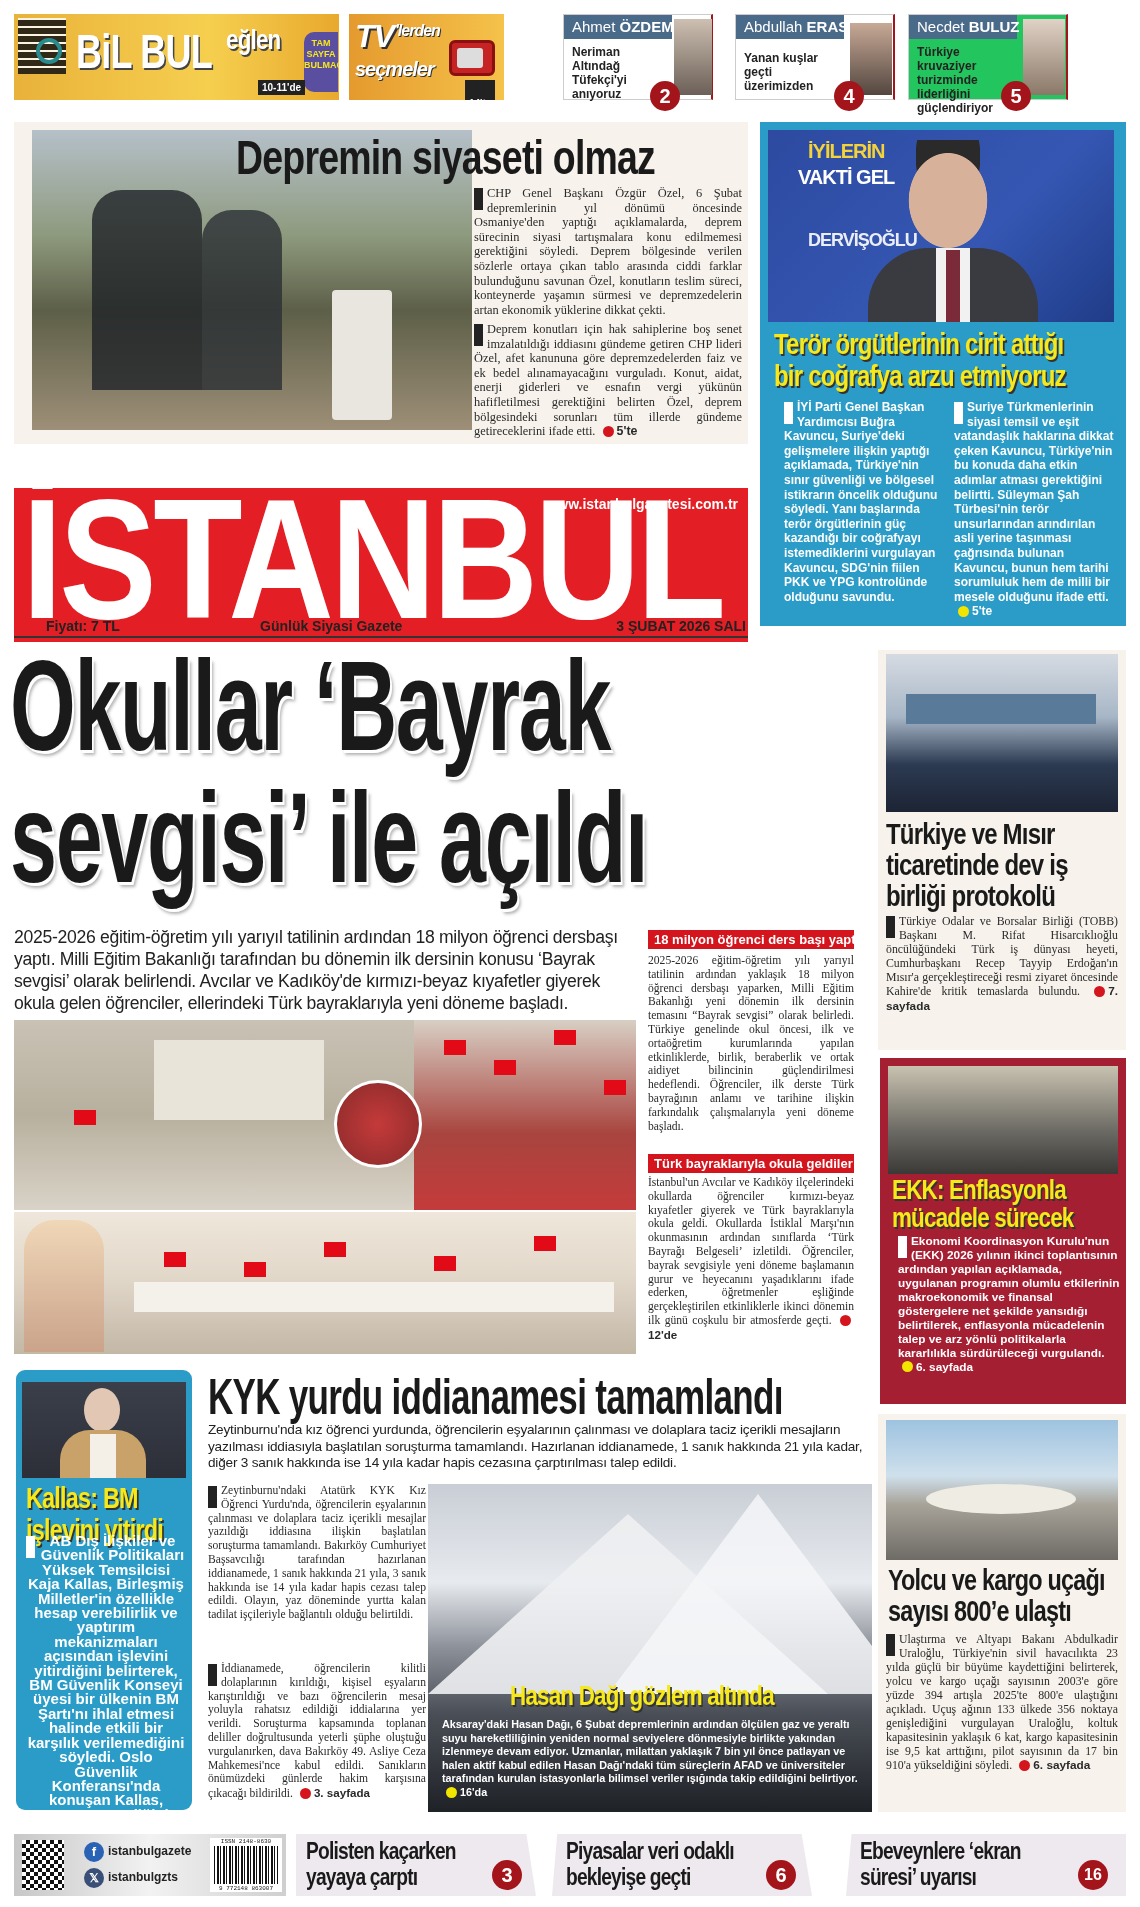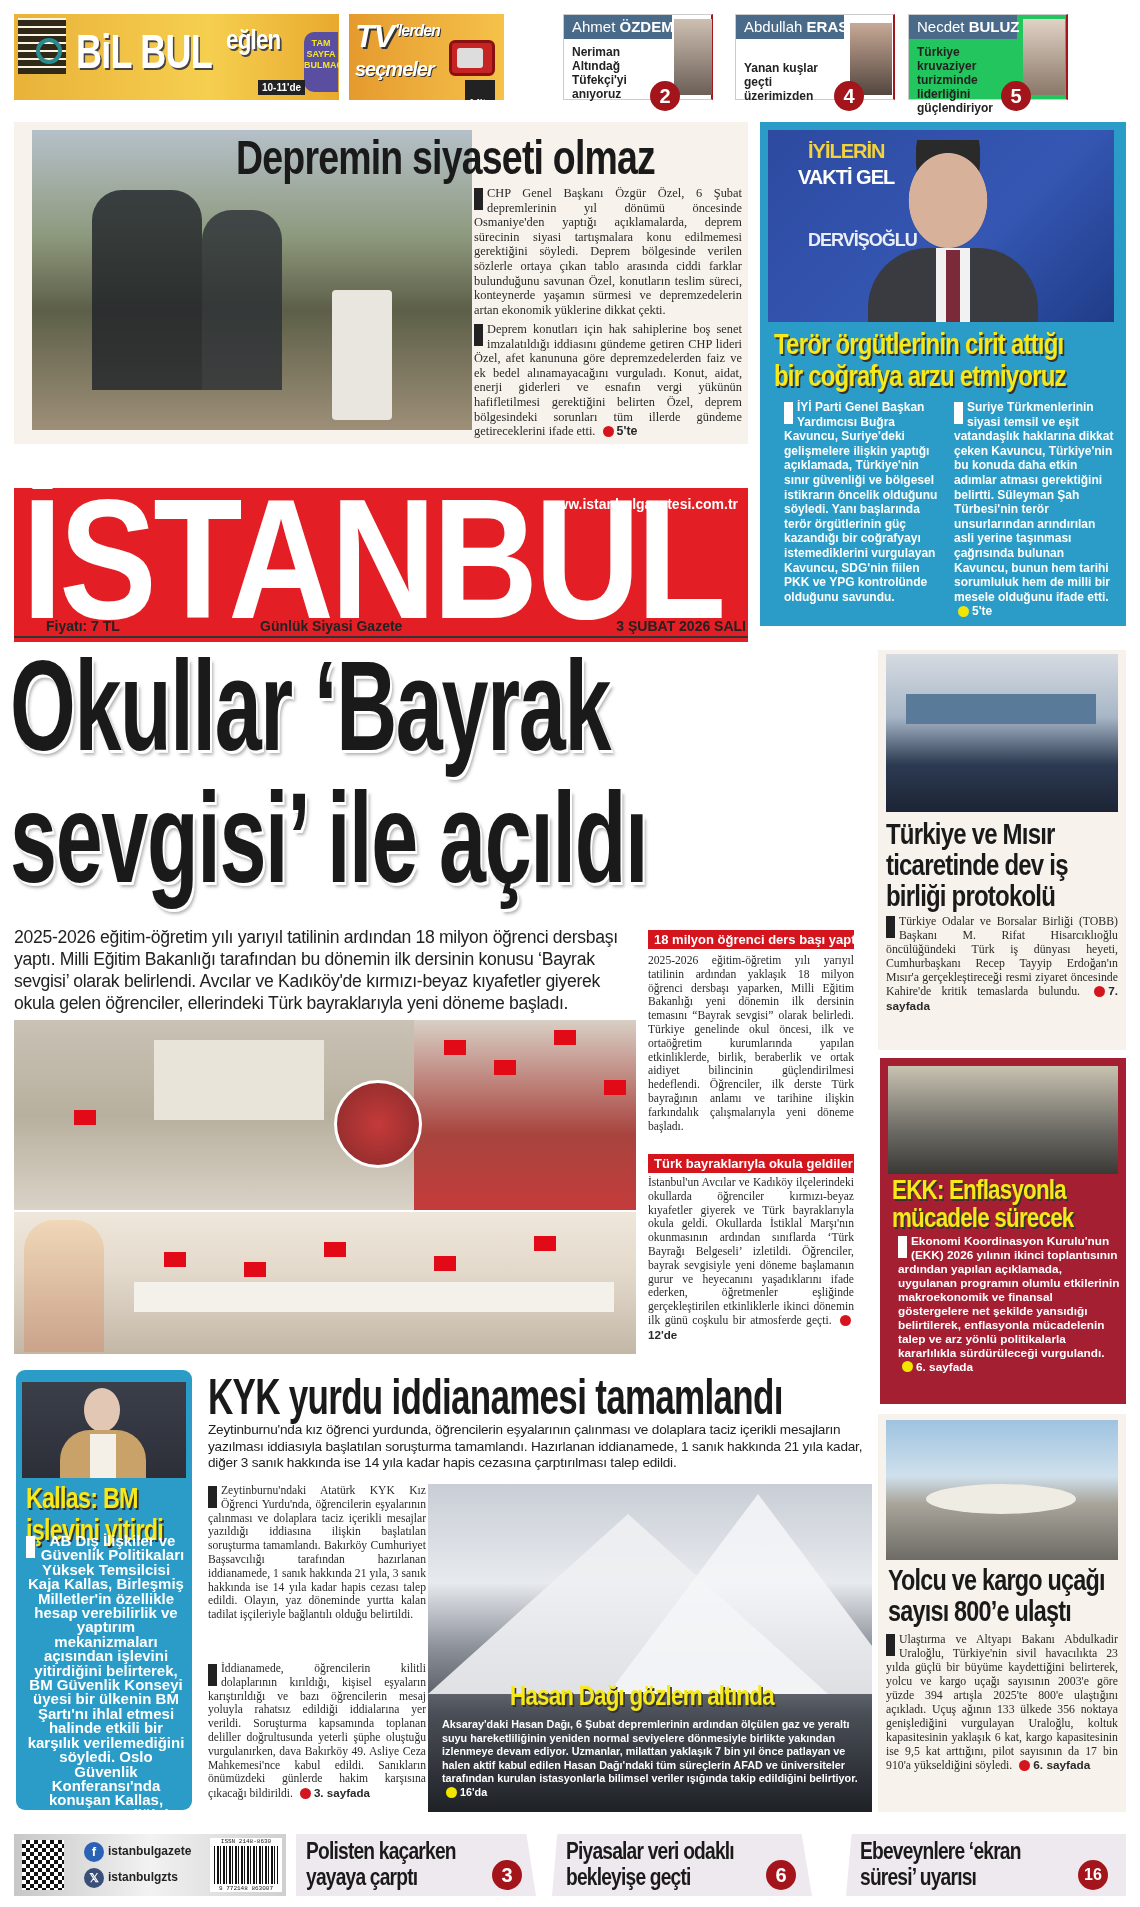--- a/index.html
+++ b/index.html
@@ -46,21 +46,21 @@
 </div>
 
 <div class="abs" style="left:563px;top:14px;width:150px;height:86px;background:#fff;border:1px solid #ccc;border-right:2px solid #a3151b;">
   <div class="colhead" style="width:108px;"><span>Ahmet</span> <b>ÖZDEMİR</b></div>
   <div class="abs" style="left:8px;top:30px;width:92px;font-size:12px;font-weight:700;line-height:14px;color:#222;">Neriman Altındağ Tüfekçi'yi anıyoruz</div>
   <div class="abs photo" style="left:110px;top:4px;width:38px;height:76px;background:linear-gradient(180deg,#cdbfb1,#6b5f57);"></div>
   <div class="abs badge-num" style="left:86px;top:66px;">2</div>
 </div>
 <div class="abs" style="left:735px;top:14px;width:160px;height:86px;background:#fff;border:1px solid #ccc;border-right:2px solid #a3151b;">
   <div class="colhead" style="width:108px;"><span>Abdullah</span> <b>ERASLAN</b></div>
-  <div class="abs" style="left:8px;top:46px;width:100px;font-size:12px;font-weight:700;line-height:14px;color:#222;">Yanan kuşlar geçti üzerimizden</div>
+  <div class="abs" style="left:8px;top:36px;width:100px;font-size:12px;font-weight:700;line-height:14px;color:#222;">Yanan kuşlar geçti üzerimizden</div>
   <div class="abs photo" style="left:114px;top:8px;width:42px;height:72px;background:linear-gradient(180deg,#c7a996,#53463f);"></div>
   <div class="abs badge-num" style="left:98px;top:66px;">4</div>
 </div>
 <div class="abs" style="left:908px;top:14px;width:160px;height:86px;background:#22c55e;border:1px solid #ccc;border-right:2px solid #a3151b;">
   <div class="colhead" style="width:108px;"><span>Necdet</span> <b>BULUZ</b></div>
   <div class="abs" style="left:8px;top:30px;width:104px;font-size:12px;font-weight:700;line-height:14px;color:#222;">Türkiye kruvaziyer turizminde liderliğini güçlendiriyor</div>
   <div class="abs photo" style="left:114px;top:4px;width:42px;height:76px;background:linear-gradient(180deg,#e0d2c6,#8a7868);"></div>
   <div class="abs badge-num" style="left:92px;top:66px;">5</div>
 </div>
 

